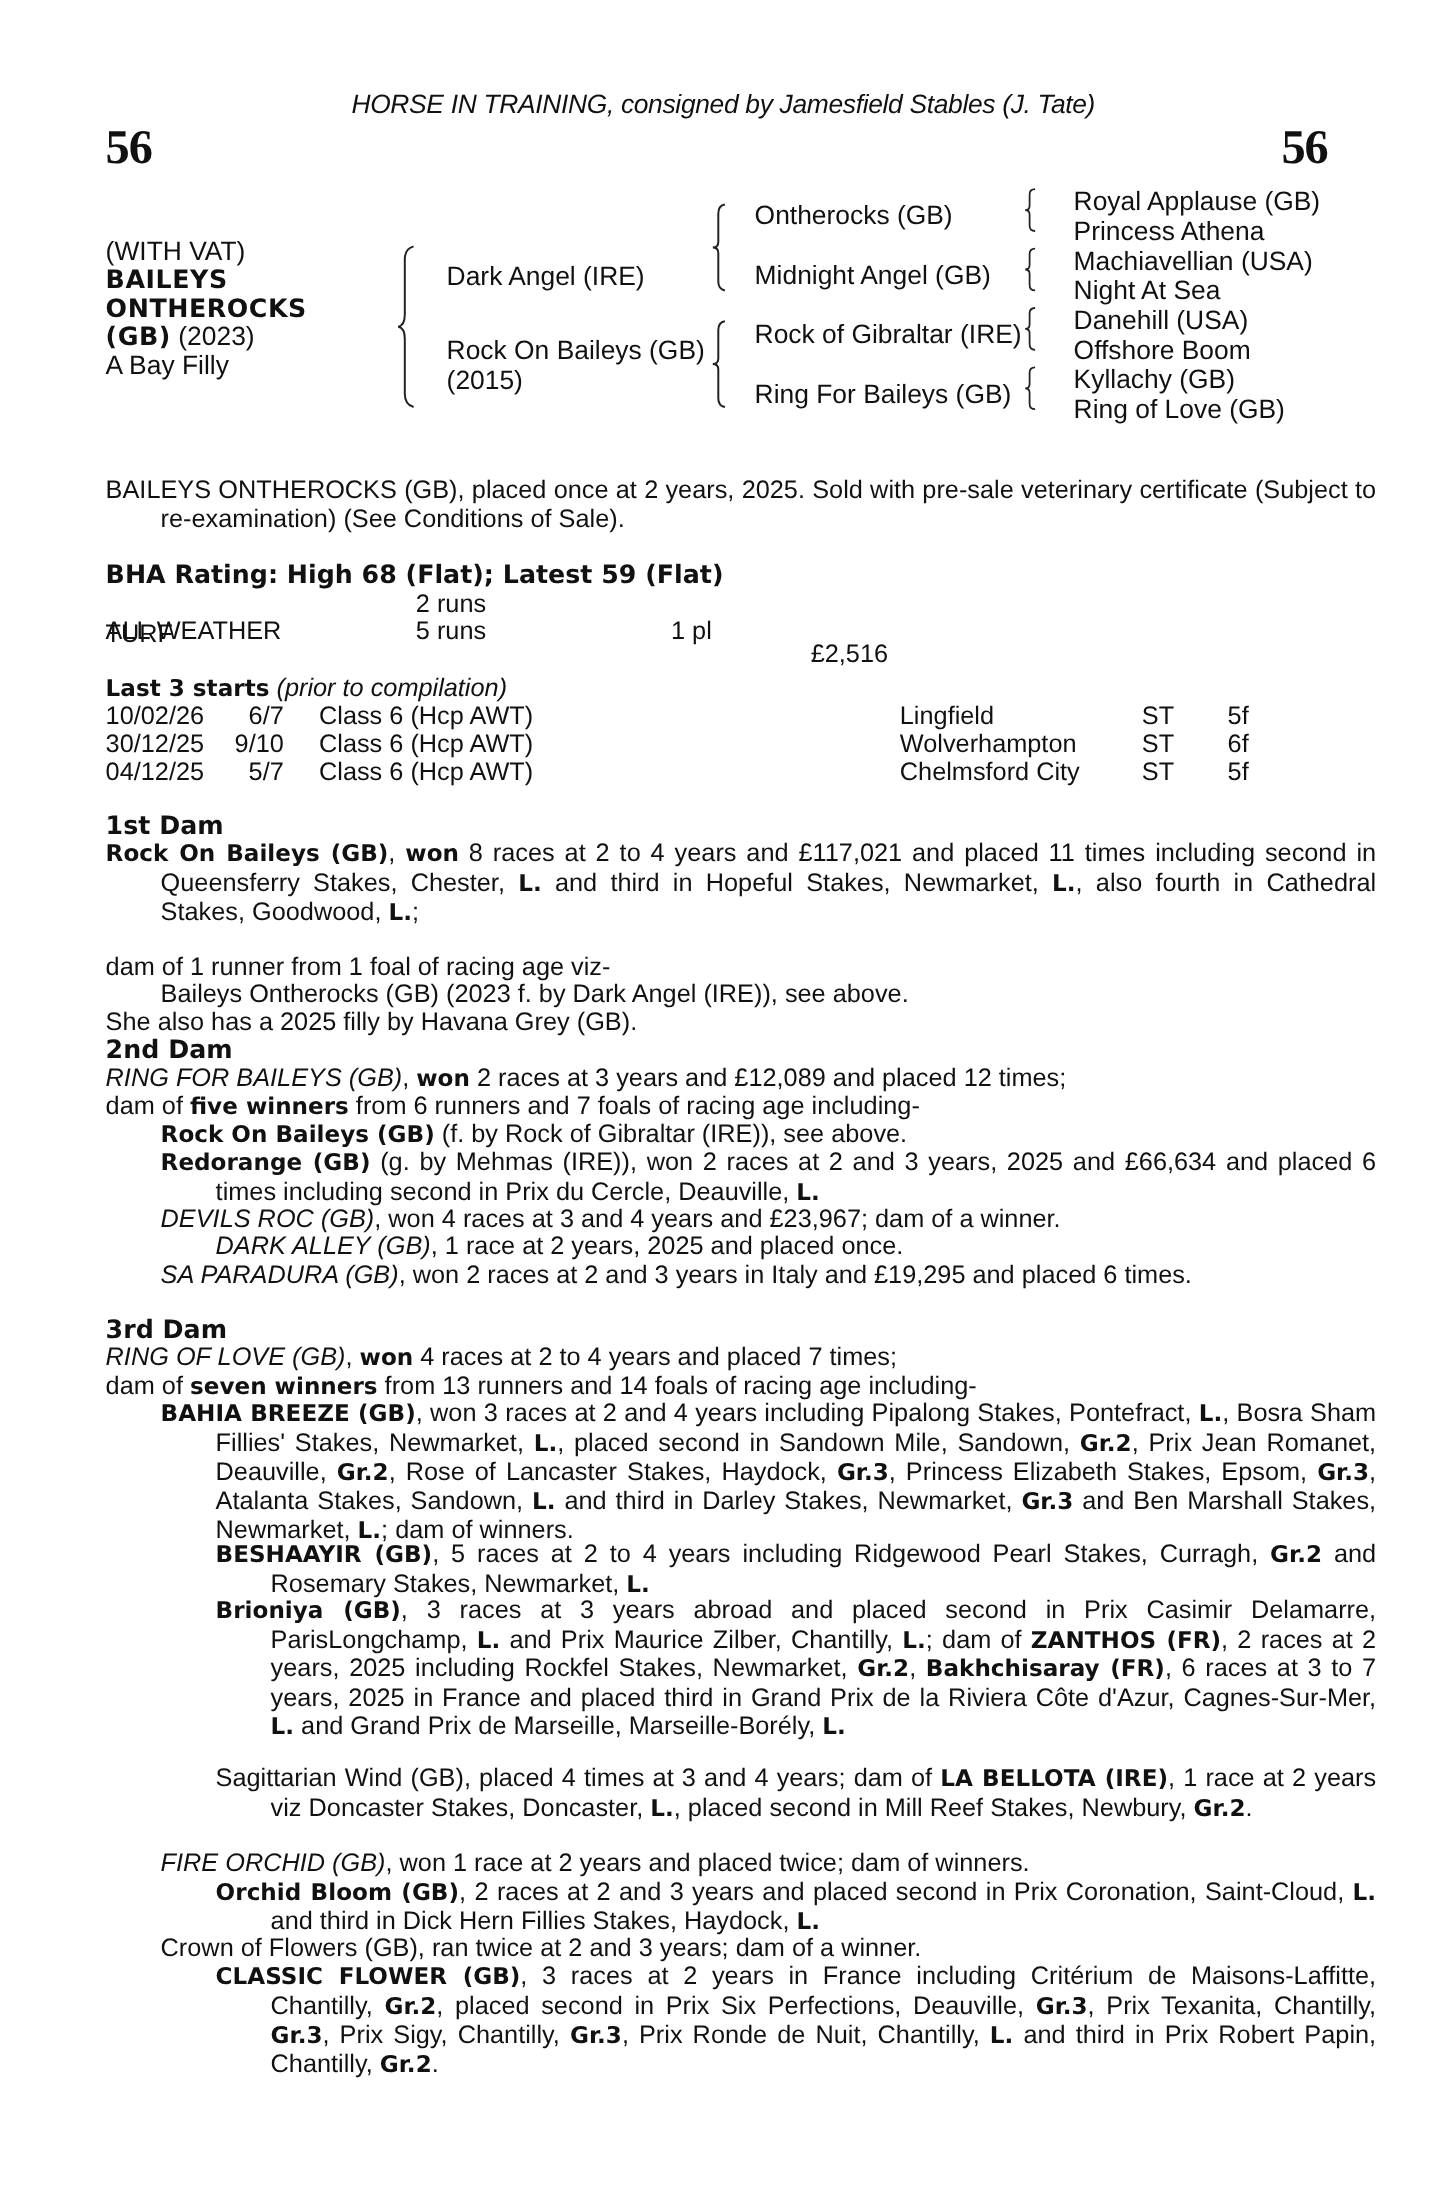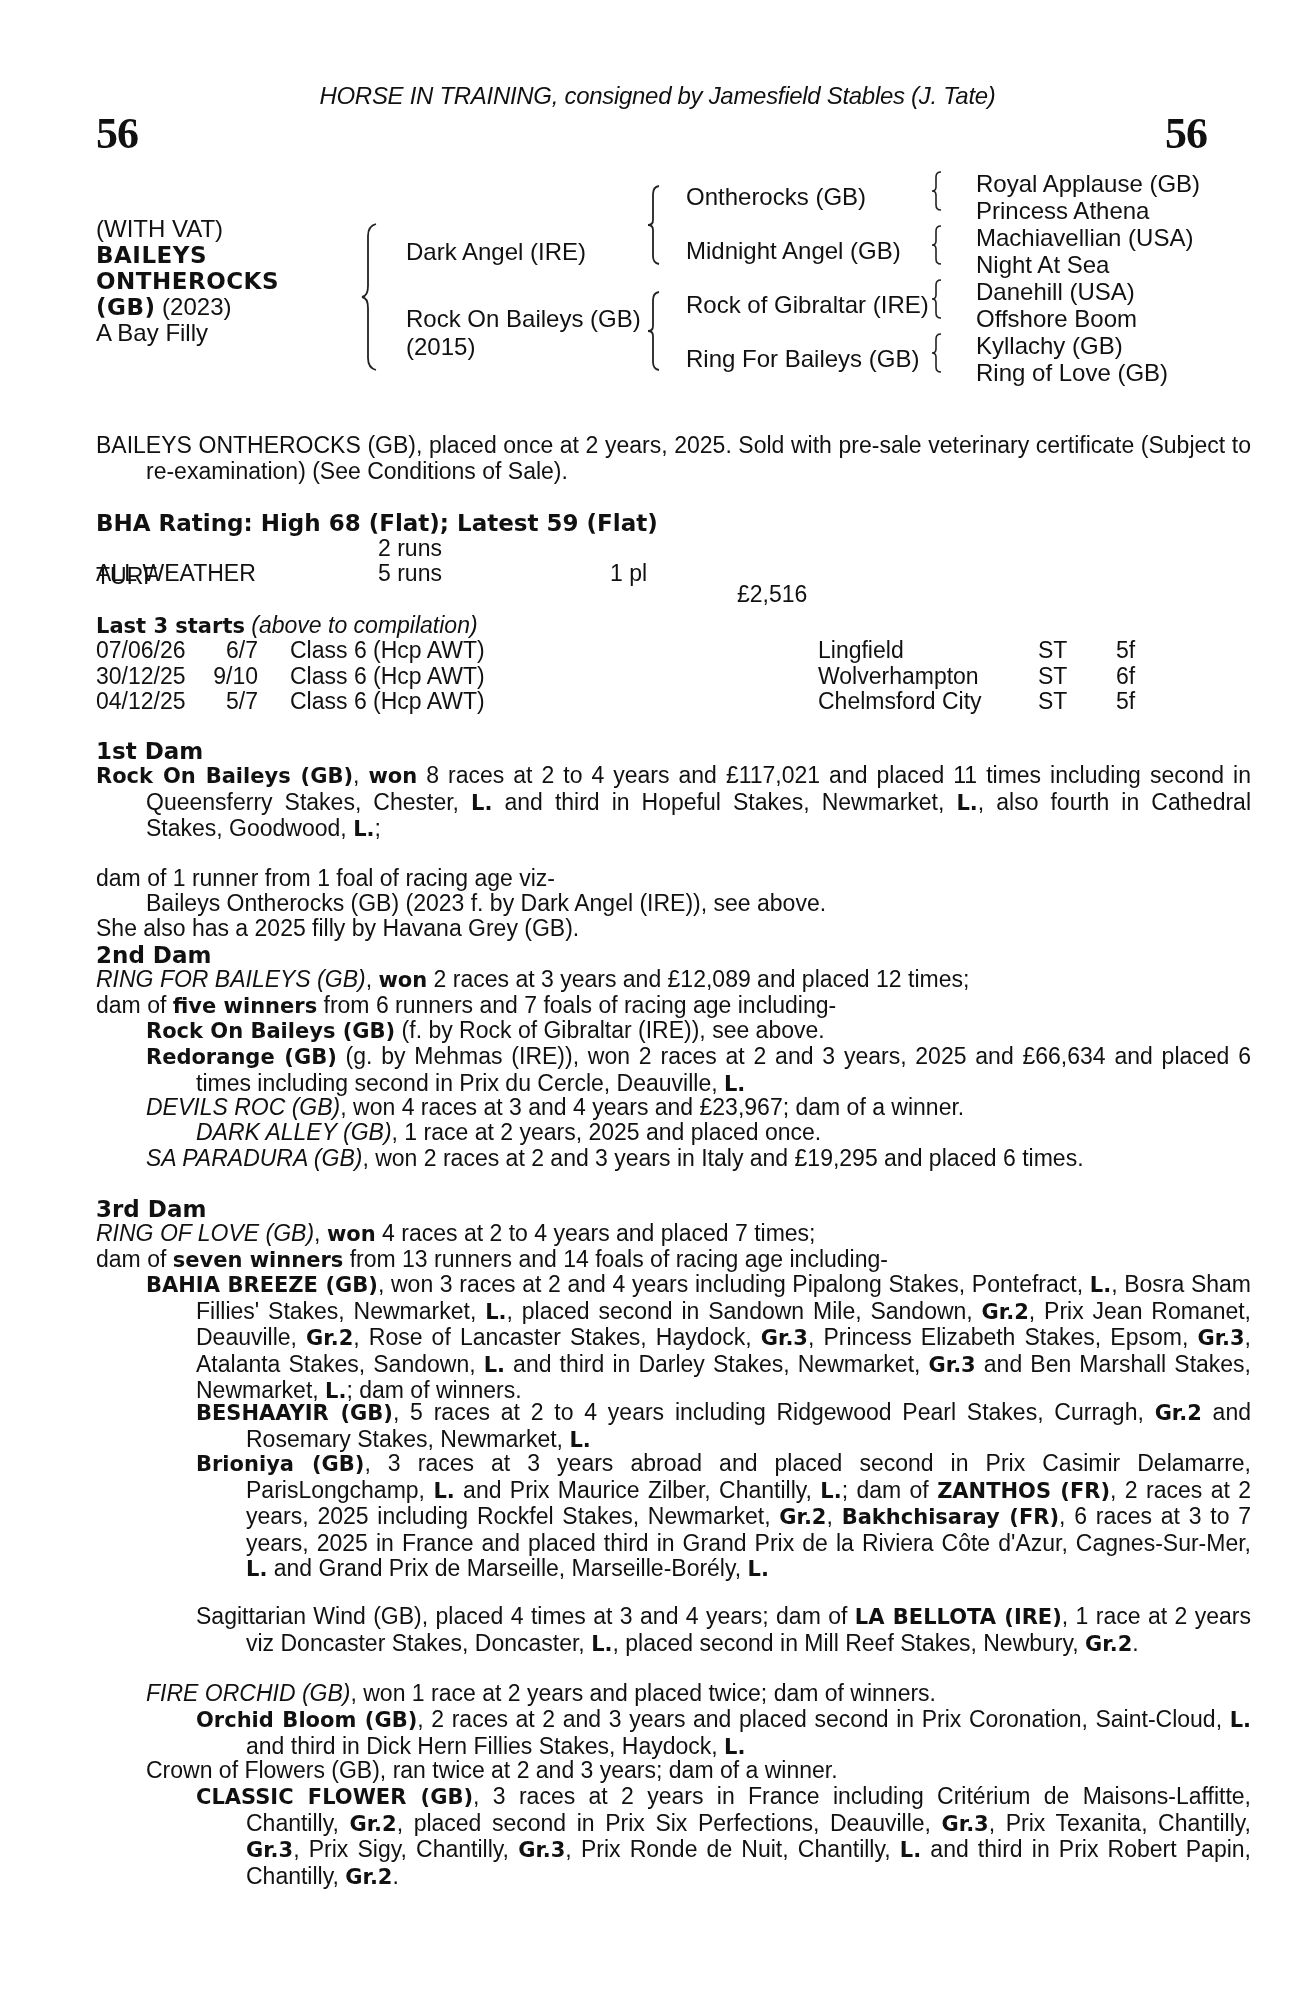--- a/index.html
+++ b/index.html
@@ -97,25 +97,25 @@
 </div>
 <div>
   <div class="row" style="left:96px;top:560px;">ALL WEATHER</div>
   <div class="row" style="left:378px;top:560px;">5 runs</div>
   <div class="row" style="left:610px;top:560px;">1 pl</div>
   <div class="row" style="left:737px;top:560px;margin-top:21px;">£2,516</div>
 </div>
 
 <div class="row" style="left:96px;top:612px;">
   <span class="heading">Last 3 starts</span>
-  <span class="i">(above to compilation)</span>
+  <span class="i">(prior to compilation)</span>
 </div>
 <div id="starts-rows">
     <div>
-      <div class="row" style="top: 637px; left: 96px;">07/06/26</div>
+      <div class="row" style="top: 637px; left: 96px;">10/02/26</div>
       <div class="row" style="top: 637px; right: 1057px;">6/7</div>
       <div class="row" style="top: 637px; left: 290px;">Class 6 (Hcp AWT)</div>
       <div class="row" style="top: 637px; left: 818px;">Lingfield</div>
       <div class="row" style="top: 637px; left: 1038px;">ST</div>
       <div class="row" style="top: 637px; left: 1116px;">5f</div>
     </div>
     <div>
       <div class="row" style="top: 662.5px; left: 96px;">30/12/25</div>
       <div class="row" style="top: 662.5px; right: 1057px;">9/10</div>
       <div class="row" style="top: 662.5px; left: 290px;">Class 6 (Hcp AWT)</div>

